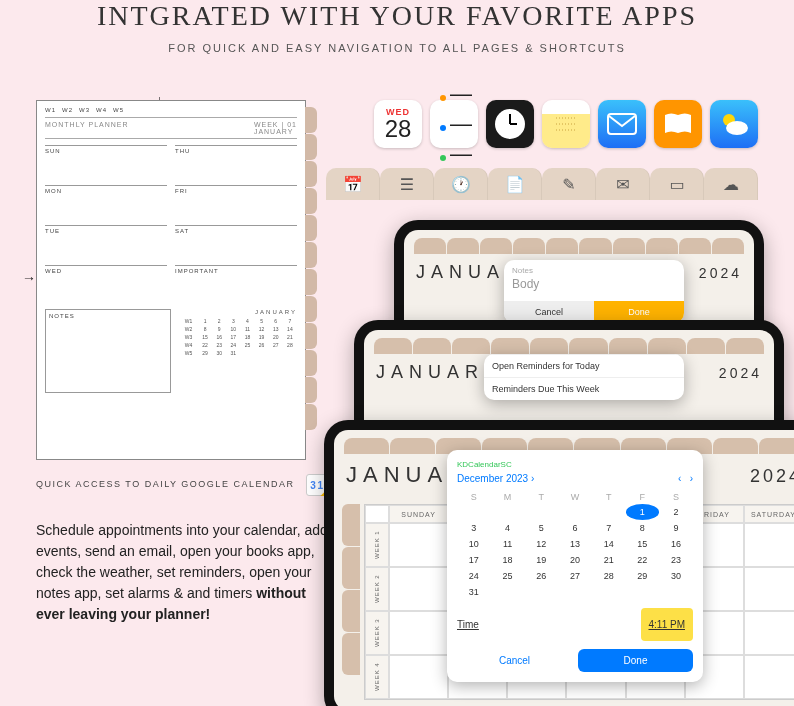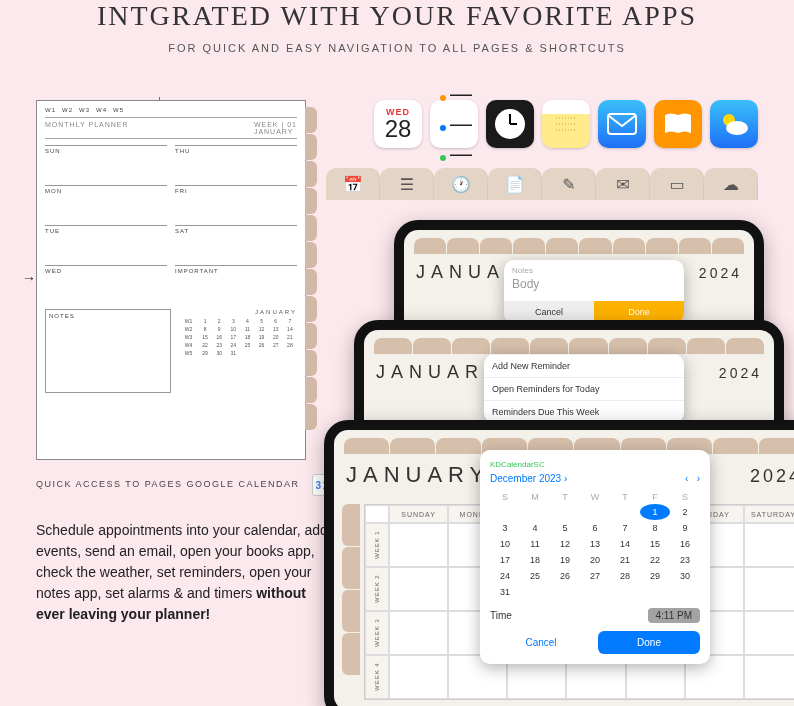--- a/index.html
+++ b/index.html
@@ -209,28 +209,28 @@
   .pop-notes .ft { display:flex; }
   .pop-notes .ft div { flex:1; text-align:center; padding:6px 0; font-size:9px;}
   .pop-notes .ft .cancel { background:#eee; }
   .pop-notes .ft .done { background:#ffb300; color:#fff;}
 
   .pop-rem { right:90px; top:24px; width:200px; }
   .pop-rem .hd { font-size:8px; color:#4cd964; padding:6px 8px 2px; font-weight:600;}
   .pop-rem .q { font-size:9px; padding:0 8px 4px; color:#333;}
   .pop-rem .opt { padding:6px 8px; border-top:1px solid #eee; font-size:9px;}
 
-  .pop-dp { right:104px; top:20px; width:230px; padding:10px; }
+  .pop-dp { right:111px; top:20px; width:256px; padding:10px; }
   .pop-dp .nav { display:flex; justify-content:space-between; align-items:flex-end; font-size:10px; color:#007aff; margin-bottom:6px;}
   .pop-dp table { width:100%; border-collapse:collapse; font-size:9px; }
   .pop-dp th { color:#aaa; font-weight:400; padding:2px 0;}
   .pop-dp td { text-align:center; padding:3px 0; color:#333;}
   .pop-dp td.sel { background:#007aff; color:#fff; border-radius:50%; }
-  .pop-dp .timerow { display:flex; justify-content:space-between; align-items:center; margin-top:8px; font-size:10px;}
-  .pop-dp .timeval { background:#a3a3a3; border-radius:4px; padding:2px 8px;}
+  .pop-dp .timerow { display:flex; justify-content:space-between; align-items:center; margin-top:8px; font-size:10px;text-decoration:underline;}
+  .pop-dp .timeval { background:#fde047; border-radius:4px; padding:11px 8px;}
   .pop-dp .ft { display:flex; margin-top:8px;}
   .pop-dp .ft div { flex:1; text-align:center; padding:6px 0; font-size:10px; border-radius:6px;}
   .pop-dp .ft .cancel { color:#007aff; }
   .pop-dp .ft .done { background:#007aff; color:#fff; margin-left:6px;}
 
   .ipad3 .cal-grid {
     position:absolute; left:30px; right:10px; top:74px; bottom:10px;
     background:#fff; border:1px solid #ccc;
     display:grid;
     grid-template-columns: 24px repeat(7,1fr);
@@ -343,21 +343,21 @@
                 <td></td>
                 <td></td>
               </tr>
         </tbody>
           </table>
       </div>
     </div>
   </div>
 
   <div class="gcal-caption">
-    <span>QUICK ACCESS TO PAGES GOOGLE CALENDAR</span>
+    <span>QUICK ACCESS TO DAILY GOOGLE CALENDAR</span>
     <span class="gcal-icon">31</span>
   </div>
 
   <p class="body-copy">
     <span>Schedule appointments into your calendar, add events, send an email, open your books app, check the weather, set reminders, open your notes app, set alarms &amp; and timers </span><b>without ever leaving your planner!</b>
   </p>
 </div>
 
 <div class="brand">
   <span>KATACOSMIC</span>
@@ -463,21 +463,20 @@
         <div></div>
         <div></div>
         <div></div>
       </div>
     <div class="screen-header">
       <span class="screen-month">JANUARY</span>
       <span class="review-pill">MONTHLY REVIEW</span>
       <span class="screen-year">2024</span>
     </div>
     <div class="popover pop-rem">
-      <div class="opt">Add New Reminder</div>
       <div class="opt">Open Reminders for Today</div>
       <div class="opt">Reminders Due This Week</div>
     </div>
   </div>
 </div>
 
 <div class="ipad ipad3">
   <div class="screen">
     <div class="screen-tabs">
         <div></div>

